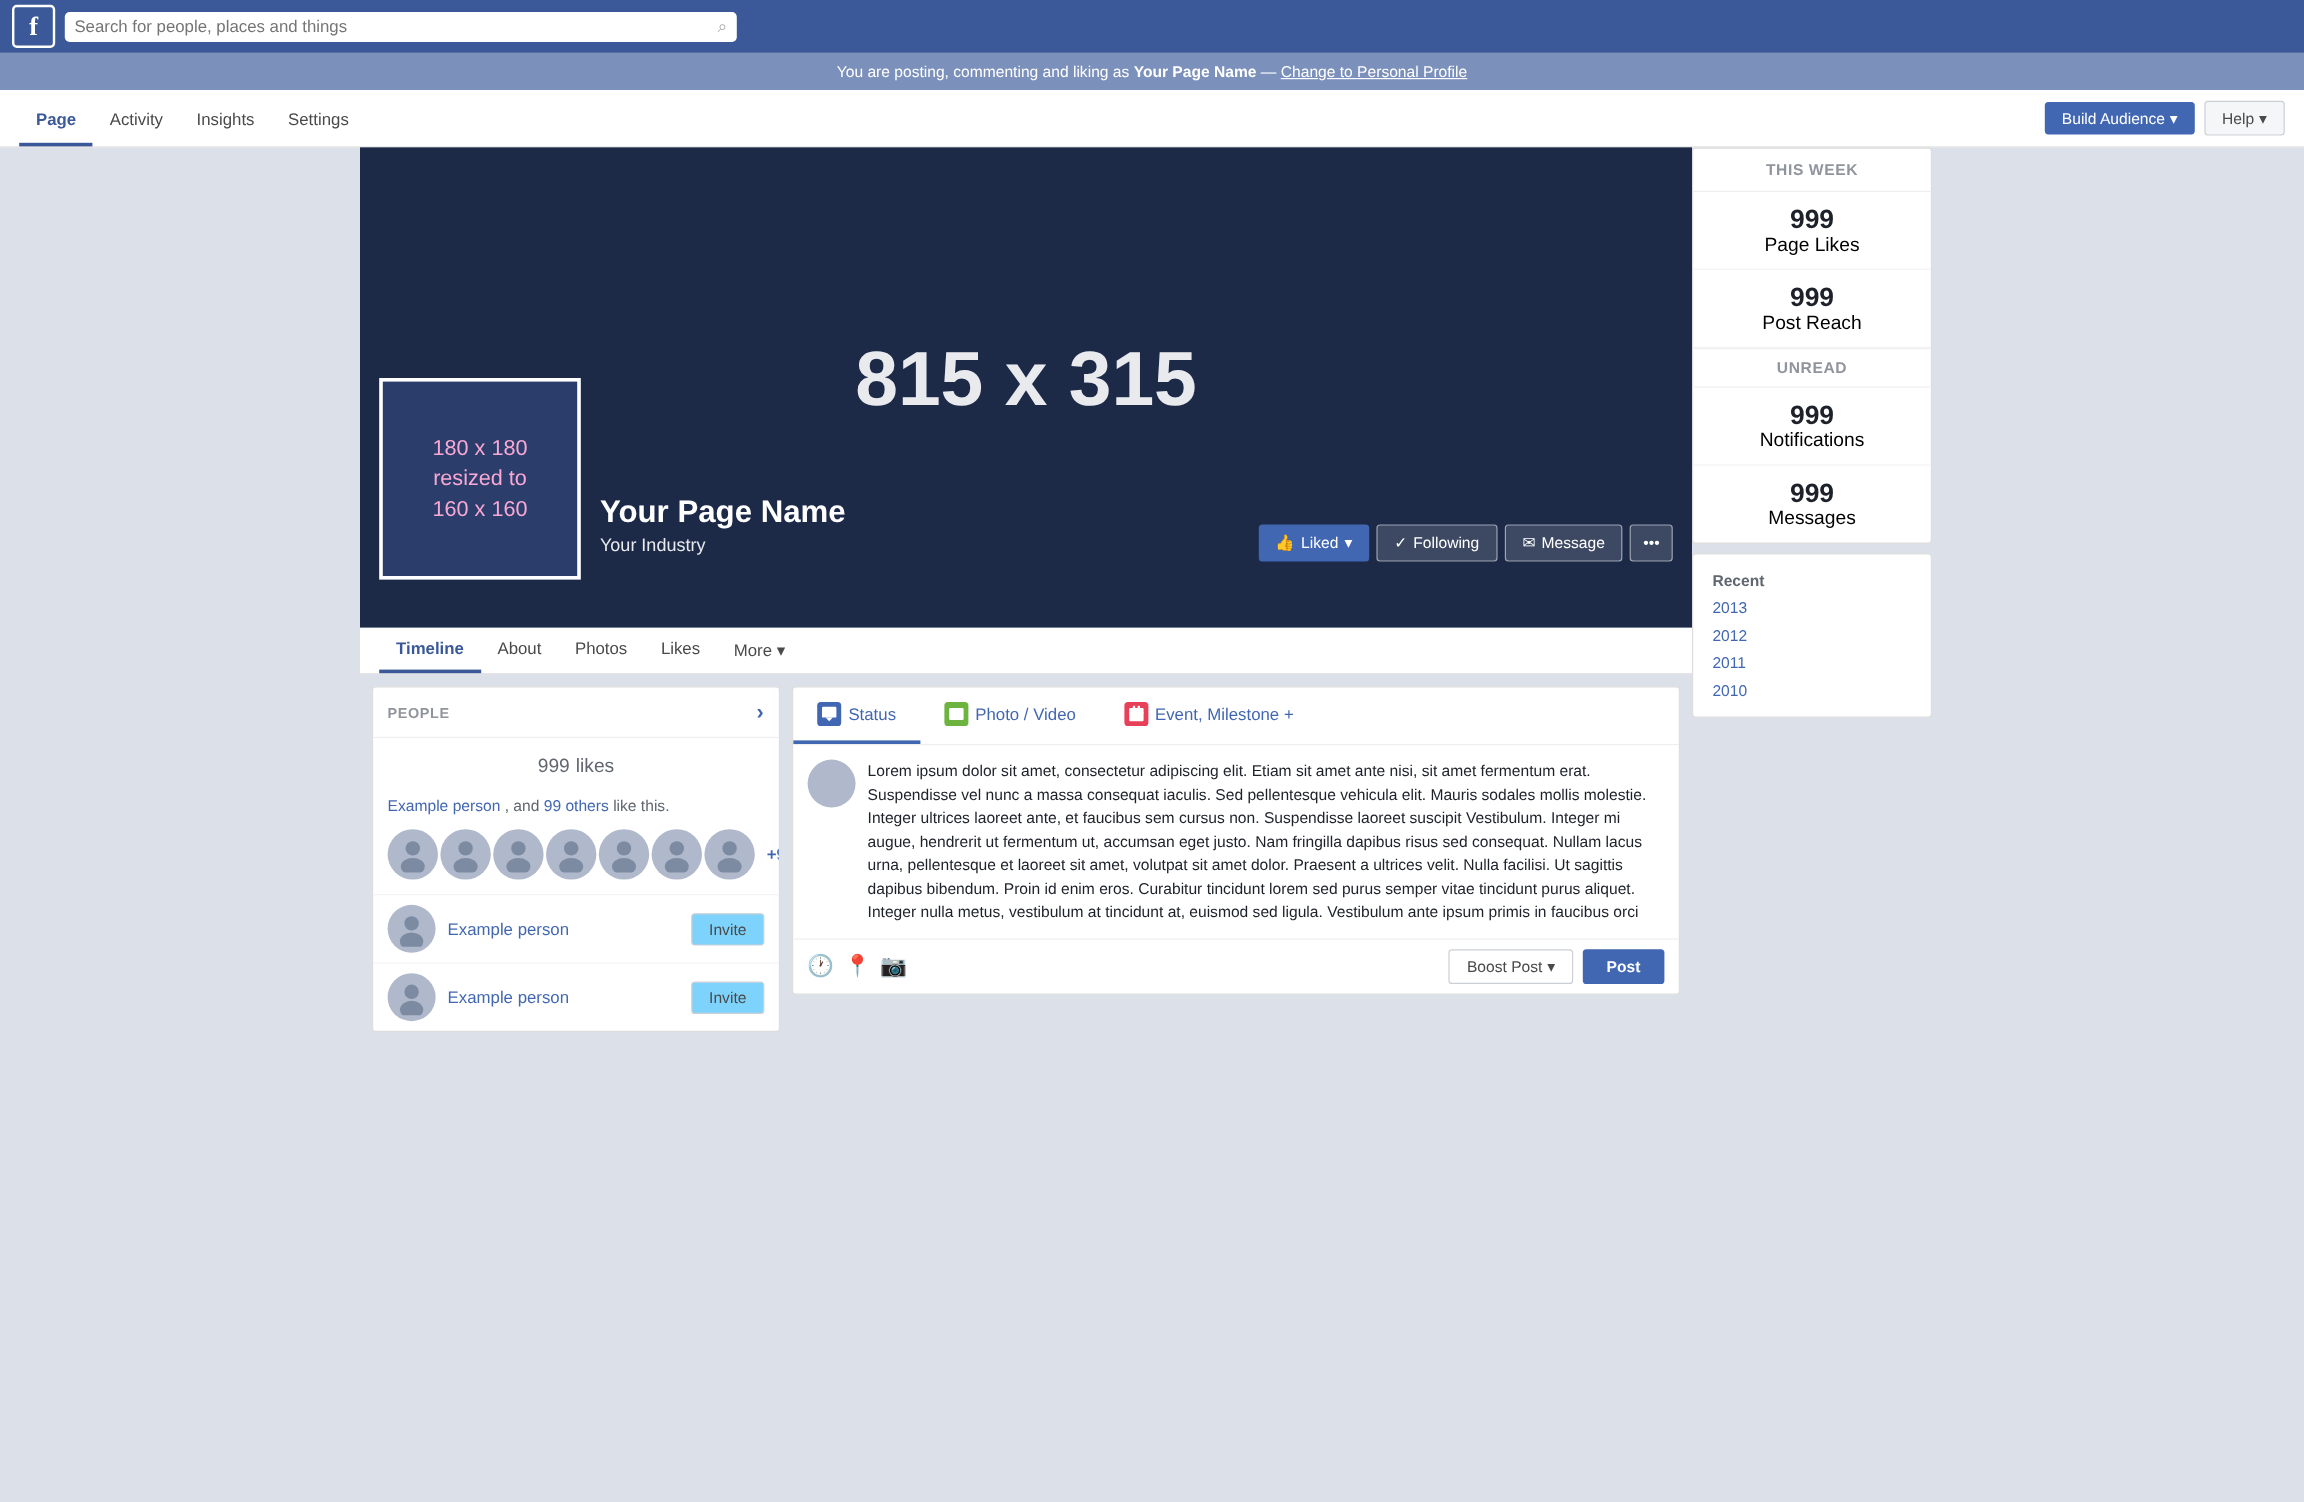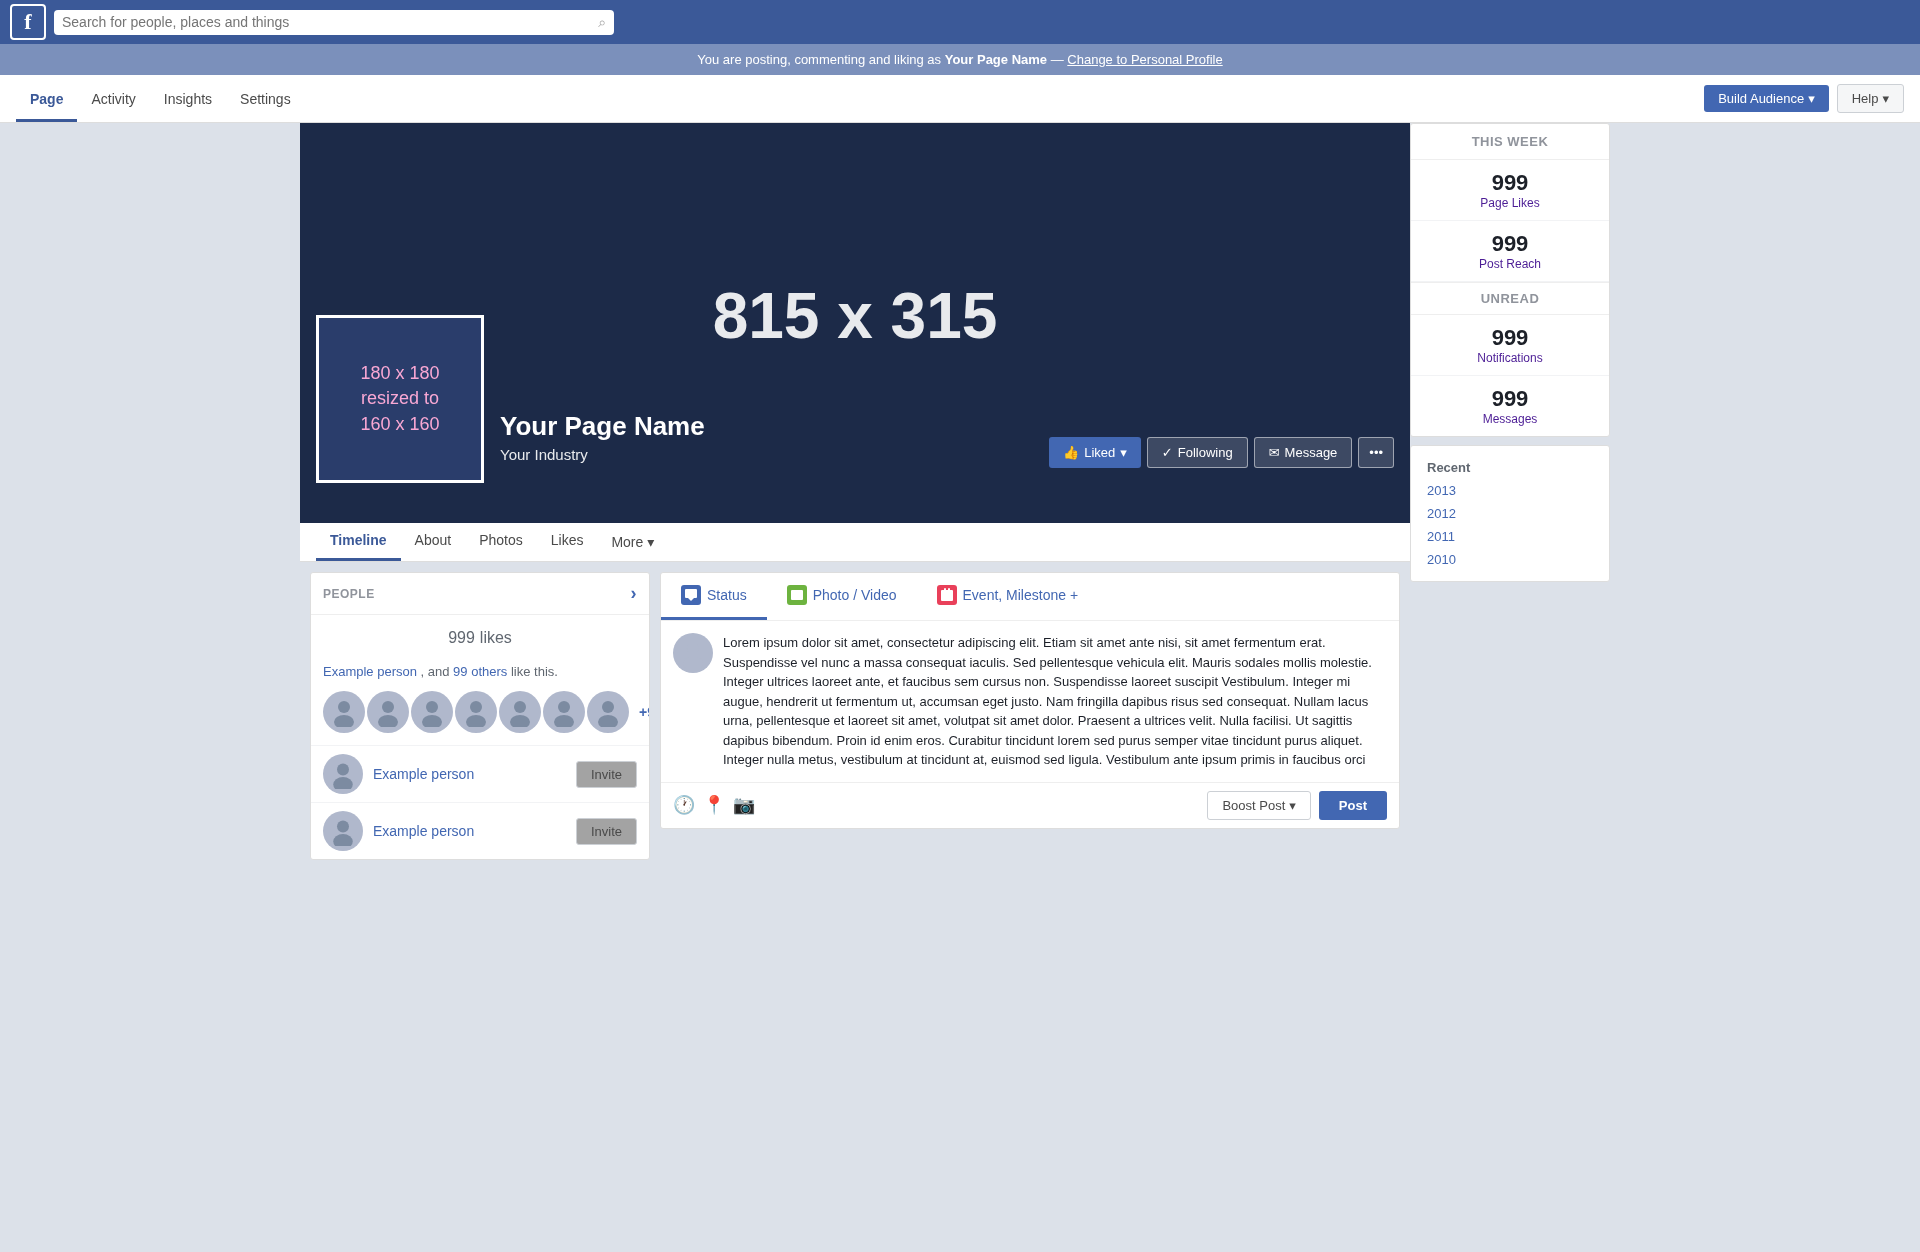--- a/index.html
+++ b/index.html
@@ -348,21 +348,21 @@
       justify-content: center;
       flex-shrink: 0;
     }
     .friend-item-name {
       flex: 1;
       color: #4267b2;
       font-size: 14px;
       cursor: pointer;
     }
     .btn-invite {
-      background: #a3a3a3;
+      background: #7dd3fc;
       color: #4a4a4a;
       border: 1px solid #ccd0d5;
       padding: 5px 14px;
       border-radius: 3px;
       cursor: pointer;
       font-size: 13px;
     }
     .see-all-friends {
       padding: 10px 12px;
       border-top: 1px solid #f2f3f5;
@@ -507,22 +507,22 @@
       padding: 10px;
       border-bottom: 1px solid #f2f3f5;
     }
     .stat-item:last-child { border-bottom: none; }
     .stat-number {
       font-size: 22px;
       font-weight: bold;
       color: #1d2129;
     }
     .stat-label {
-      font-size: 12px;
-      color: #4c1d95;
+      font-size: 16px;
+      color: #000000;
       cursor: pointer;
     }
     .unread-header {
       text-align: center;
       padding: 8px 10px;
       font-size: 13px;
       font-weight: bold;
       color: #90949c;
       border-bottom: 1px solid #eee;
       border-top: 1px solid #eee;

